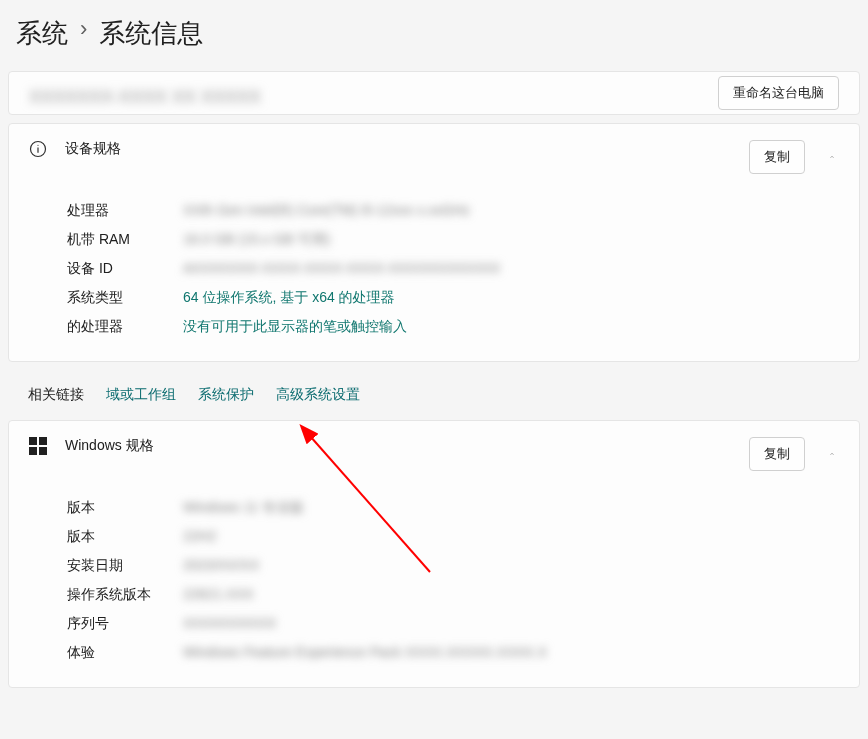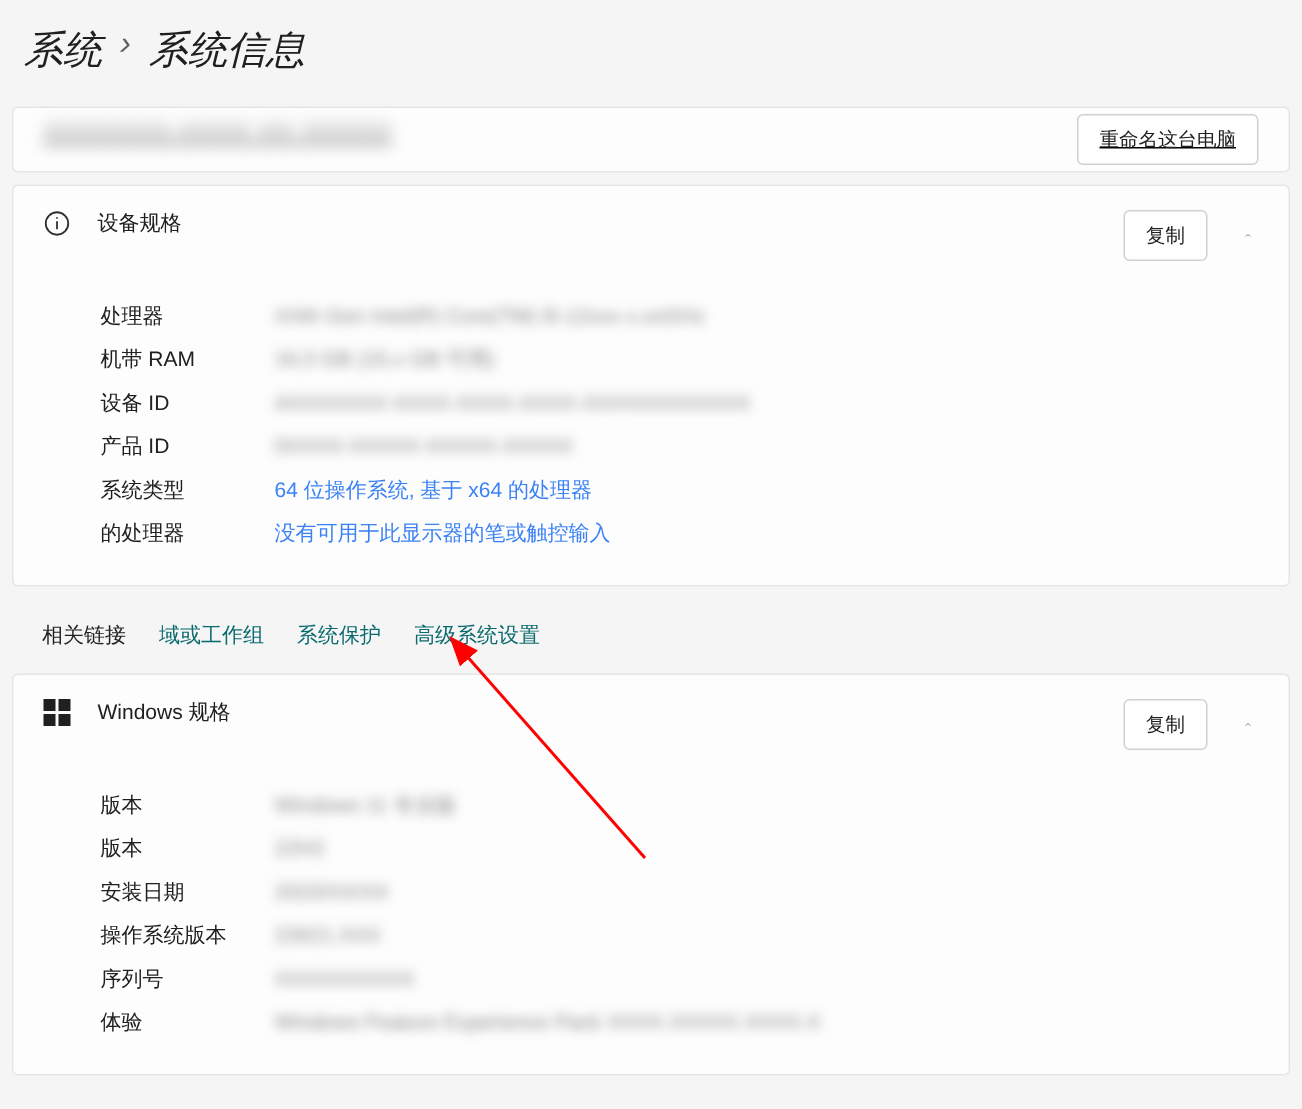--- a/index.html
+++ b/index.html
@@ -14,44 +14,42 @@
       width: 868px;
       position: relative;
     }
     .breadcrumb {
       display: flex;
       align-items: flex-start;
       gap: 12px;
       padding: 16px 8px 20px 8px;
       font-size: 26px;
       color: #202020;
-      font-style: italic;
     }
     .breadcrumb-parent {
       font-weight: 400;
     }
     .breadcrumb-sep {
       color: #606060;
       font-size: 22px;
     }
     .breadcrumb-current {
       font-weight: 500;
     }
     .card {
       background: #fdfdfd;
       border: 1px solid #e5e5e5;
       border-radius: 4px;
       margin-bottom: 8px;
     }
     .header-card {
       display: flex;
       justify-content: space-between;
-      align-items: flex-start;
+      align-items: flex-end;
       padding: 4px 20px;
-      text-decoration: underline;
     }
     .blur-box {
       filter: blur(5px);
       color: #999;
       user-select: none;
     }
     .device-name-blur {
       font-size: 18px;
       line-height: 1.4;
     }
@@ -102,21 +100,21 @@
       padding: 4px 0;
       font-size: 14px;
       line-height: 1.5;
     }
     .spec-label {
       width: 116px;
       color: #202020;
       flex-shrink: 0;
     }
     .spec-value {
-      color: #3b82f6;
+      color: #0f766e;
     }
     .spec-value.blurred {
       filter: blur(4px);
       color: #888;
     }
     .related-links {
       display: flex;
       align-items: flex-end;
       gap: 22px;
       padding: 16px 20px;
@@ -193,24 +191,20 @@
       </div>
       <div class="spec-row">
         <div class="spec-label">机带 RAM</div>
         <div class="spec-value blurred">16.0 GB (15.x GB 可用)</div>
       </div>
       <div class="spec-row">
         <div class="spec-label">设备 ID</div>
         <div class="spec-value blurred">AXXXXXXX-XXXX-XXXX-XXXX-XXXXXXXXXXXX</div>
       </div>
       <div class="spec-row">
-        <div class="spec-label">产品 ID</div>
-        <div class="spec-value blurred">0XXXX-XXXXX-XXXXX-XXXXX</div>
-      </div>
-      <div class="spec-row">
         <div class="spec-label">系统类型</div>
         <div class="spec-value">64 位操作系统, 基于 x64 的处理器</div>
       </div>
       <div class="spec-row">
         <div class="spec-label">的处理器</div>
         <div class="spec-value">没有可用于此显示器的笔或触控输入</div>
       </div>
     </div>
 </div>
 

